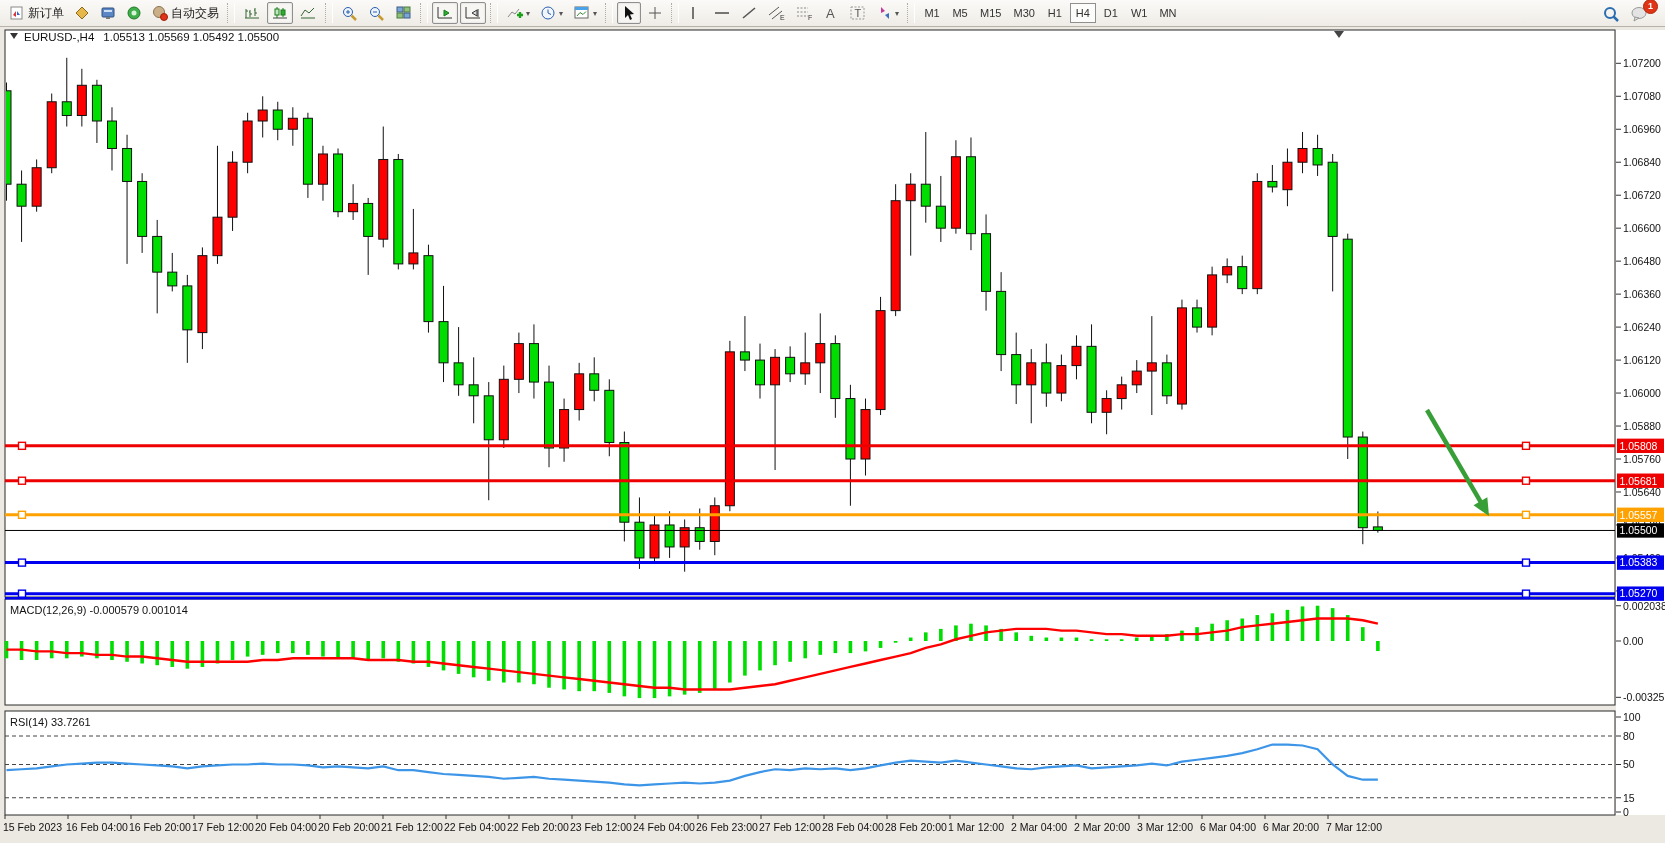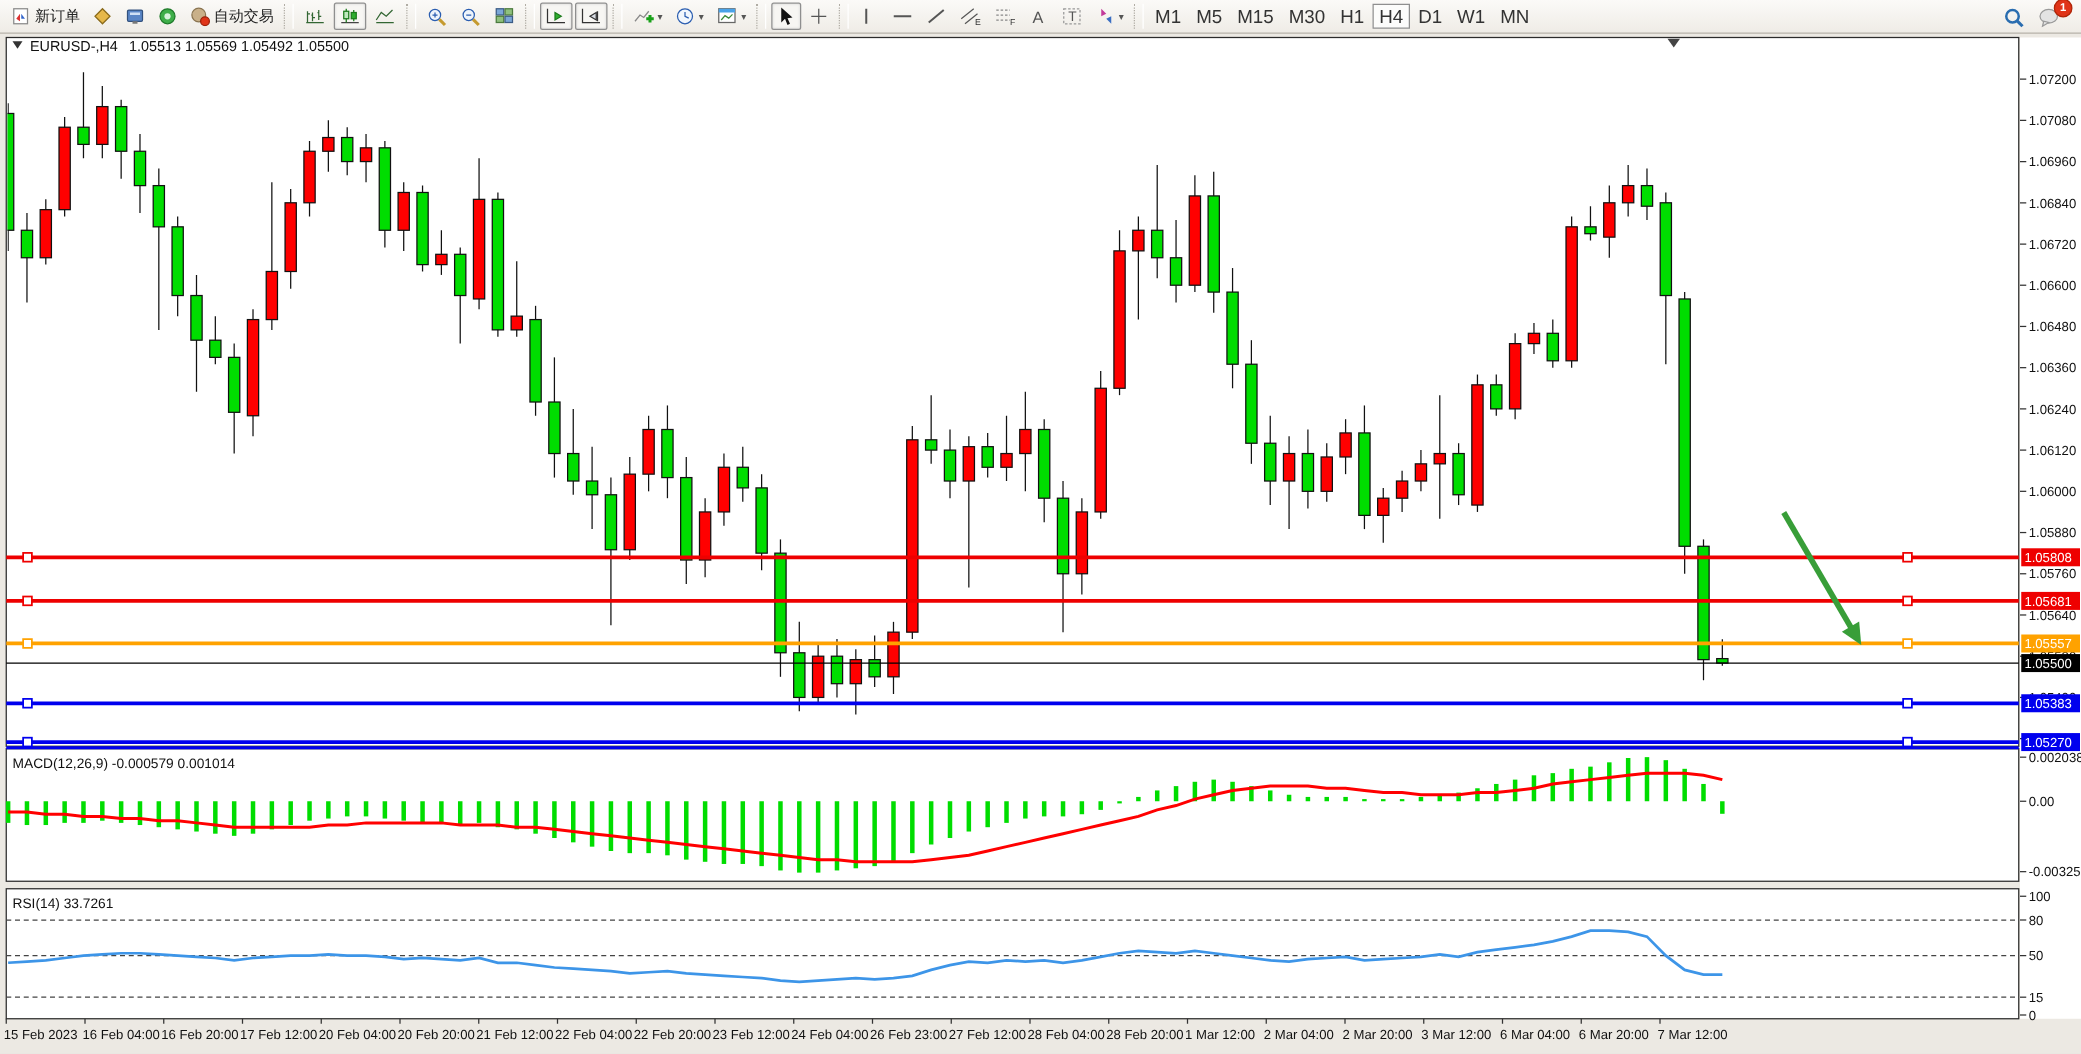--- a/index.html
+++ b/index.html
@@ -6,21 +6,21 @@
   #app{position:relative;width:1665px;height:843px;background:#ece9e3;overflow:hidden;}
   
   #toolbar{position:absolute;left:0;top:0;width:1665px;height:27px;
     background:linear-gradient(#fbfaf8,#efece6);border-bottom:1px solid #b7b3ab;
     display:flex;align-items:center;padding-left:4px;box-sizing:border-box;z-index:5;}
   .tb-btn{height:22px;min-width:24px;display:flex;align-items:center;justify-content:flex-start;
     border:1px solid transparent;border-radius:2px;margin:0 1px;padding:0 3px;cursor:pointer;box-sizing:border-box;}
   .tb-btn.active{border:1px solid #8f8f8f;background:#f7f6f3;box-shadow:inset 0 0 2px #ccc;}
   .tb-btn .cn{font-size:12px;color:#222;margin-left:3px;white-space:nowrap;}
   .tb-sep{width:6px;height:20px;margin:0 3px;border-left:1px dotted #b0aca4;border-right:1px solid #fff;}
-  .tf-btn{height:20px;min-width:26px;font-size:15px;color:#333;display:flex;align-items:center;justify-content:center;
+  .tf-btn{height:20px;min-width:26px;font-size:11px;color:#333;display:flex;align-items:center;justify-content:center;
     border:1px solid transparent;margin:0 1px;padding:0 4px;cursor:pointer;box-sizing:border-box;}
   .tf-btn.active{border:1px solid #8f8f8f;background:#fcfcfb;}
   .dd{font-size:8px;color:#555;margin-left:2px;}
   #tb-right{position:absolute;right:6px;top:0;height:27px;display:flex;align-items:center;}
   #badge{position:absolute;right:-6px;top:-5px;width:13px;height:13px;border-radius:50%;background:#e03418;
     color:#fff;font-size:9px;font-weight:bold;display:flex;align-items:center;justify-content:center;border:1px solid #b02508;}
   
   #chartwrap{position:absolute;left:0;top:27px;width:1327px;height:816px;}
   svg text{font-family:"Liberation Sans","DejaVu Sans",sans-serif;}
 </style>

